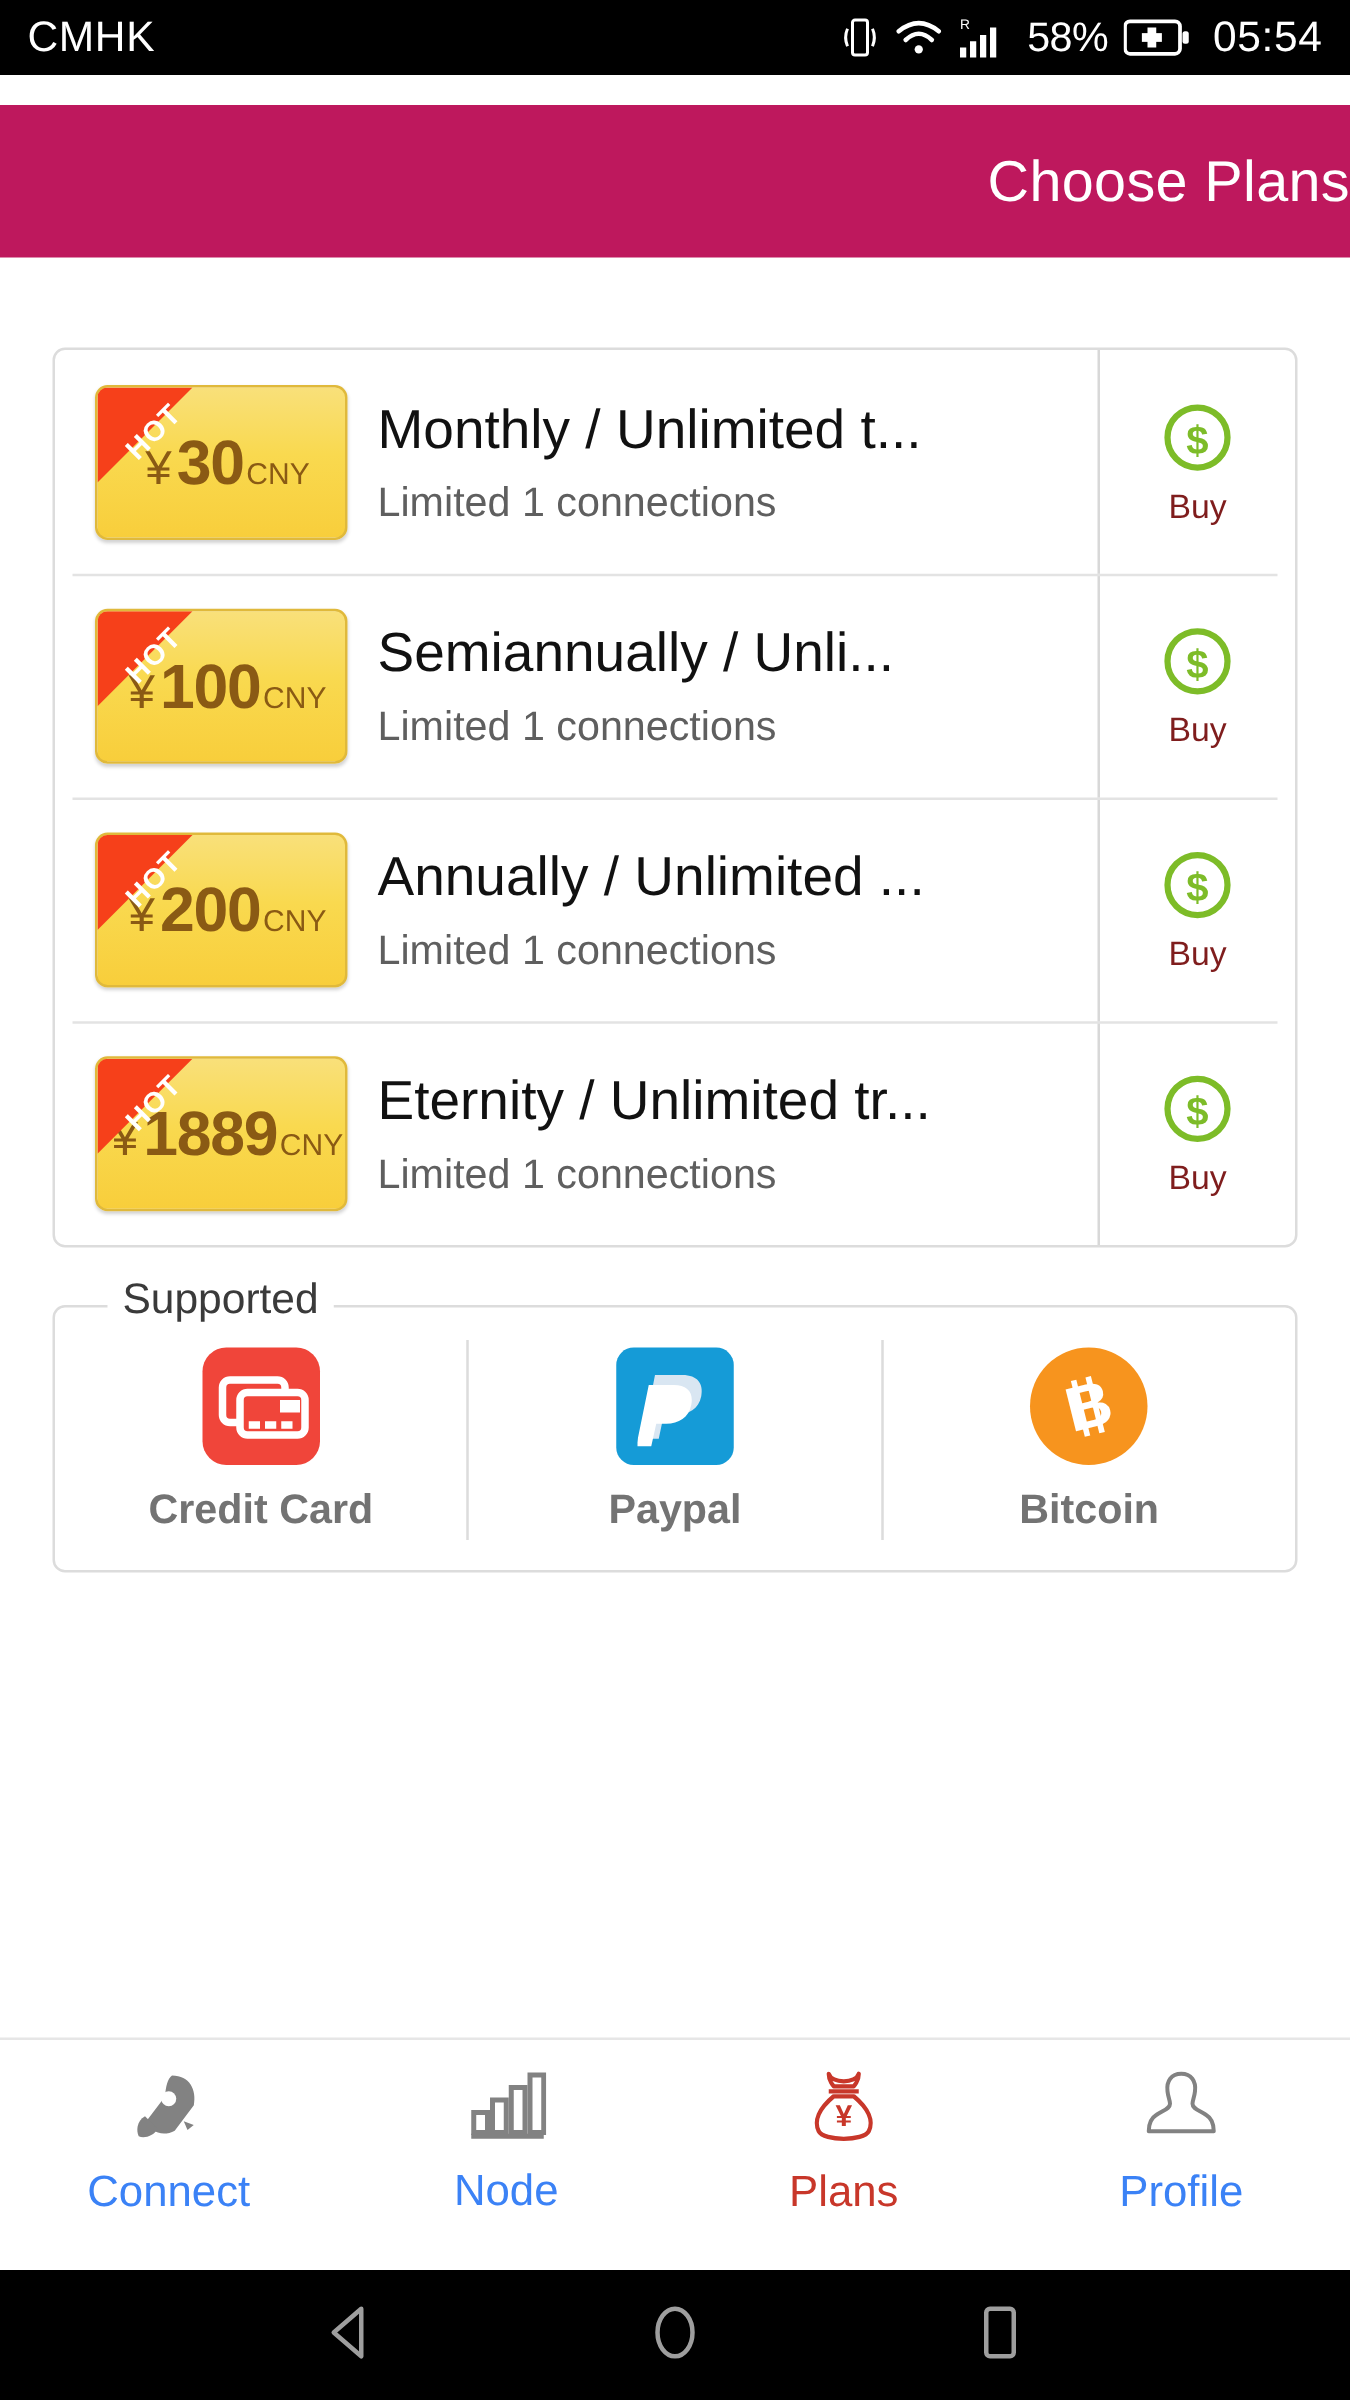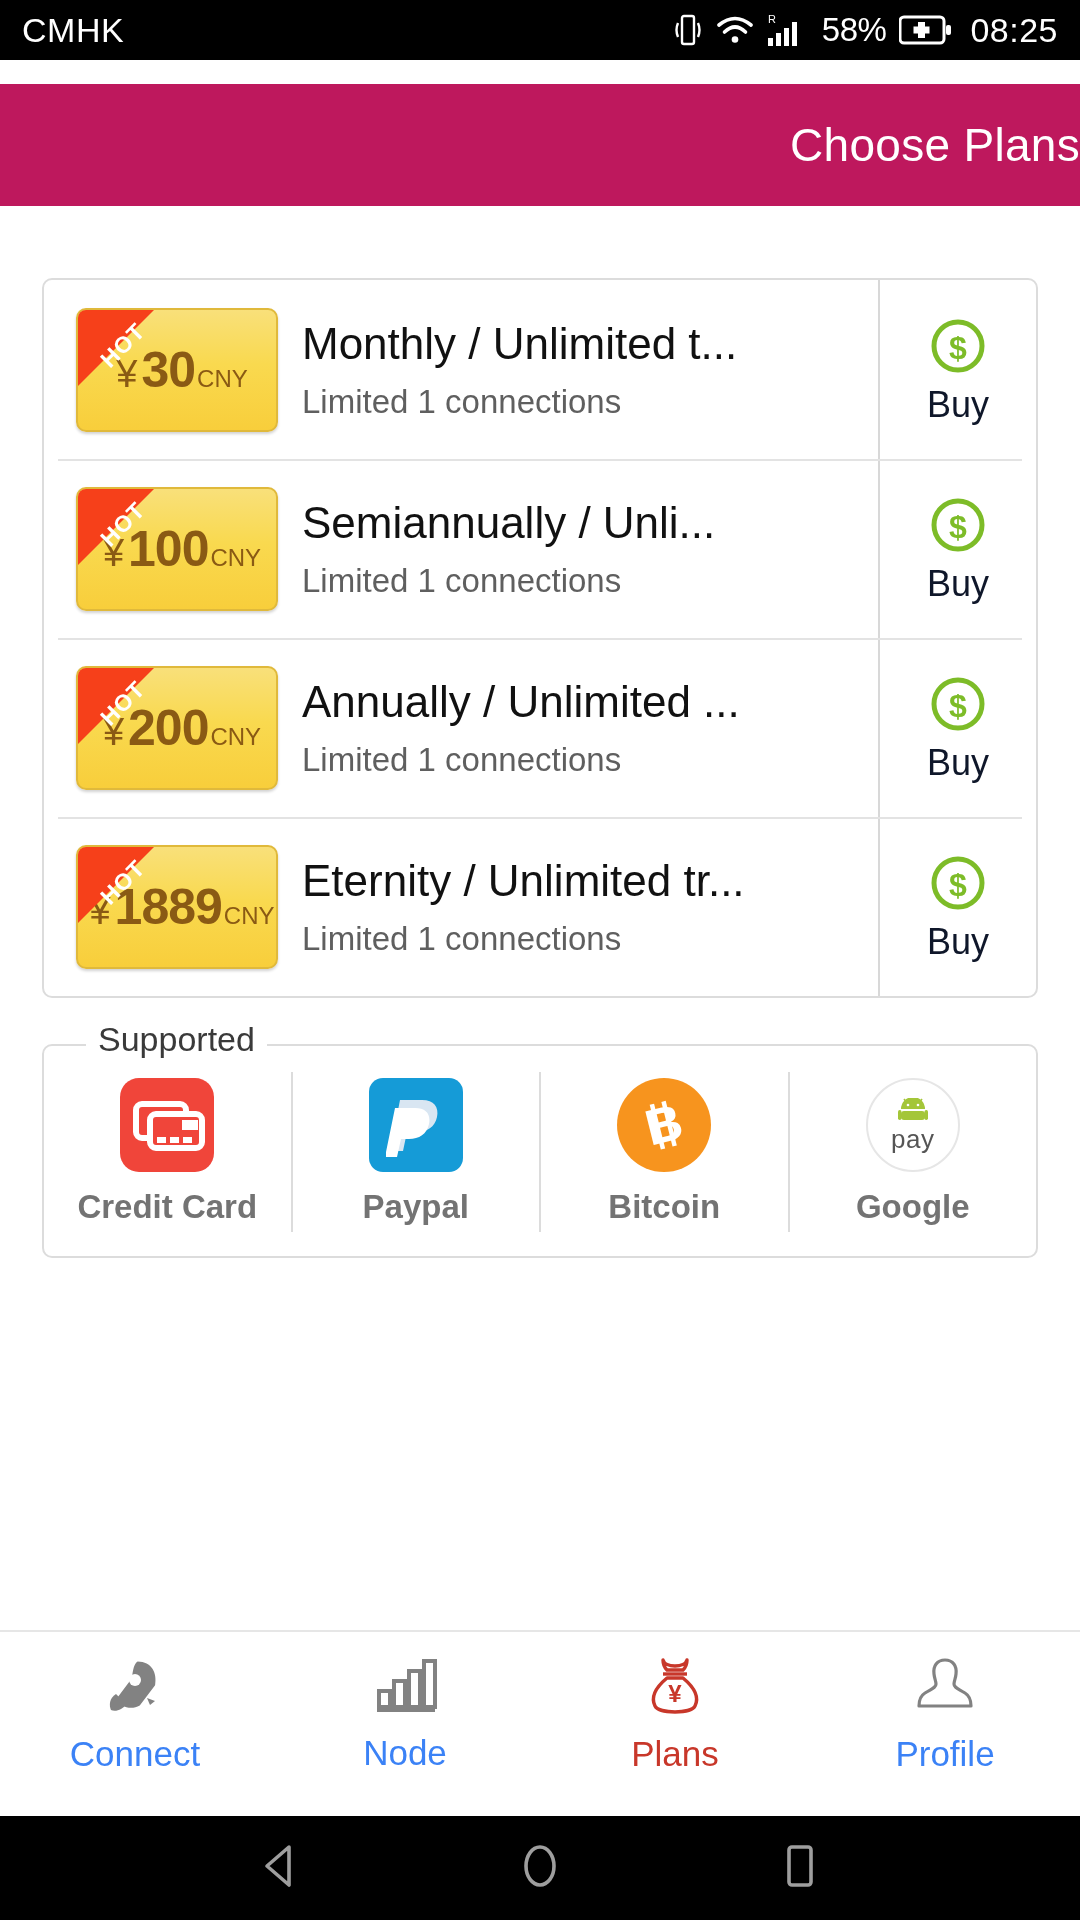--- a/index.html
+++ b/index.html
@@ -81,21 +81,21 @@
   }
   .plan-sub { font-size: 33px; color: #5f5f5f; margin-top: 12px; }
 
   
   .buy-col {
     flex: 0 0 158px; align-self: stretch;
     display: flex; flex-direction: column; align-items: center; justify-content: center;
     border-left: 2px solid #d8d8d8;
     gap: 8px;
   }
-  .buy-label { color: #0f172a; font-size: 36px; line-height: 1; }
+  .buy-label { color: #7f1d1d; font-size: 27px; line-height: 1; }
 
   
   .supported-wrap { margin-top: 46px; position: relative; }
   .supported-box {
     border: 2px solid #dcdcdc; border-radius: 10px;
     padding: 26px 0 24px 0;
     display: flex; align-items: stretch;
   }
   .supported-legend {
     position: absolute; top: -22px; left: 44px;
@@ -168,21 +168,21 @@
       </span>
       <span class="sb-batt-pct">58%</span>
       <span class="sb-icon">
         <svg width="54" height="32" viewBox="0 0 54 32">
           <rect x="1" y="3" width="44" height="26" rx="4" fill="none" stroke="#fff" stroke-width="3"></rect>
           <rect x="47" y="11" width="5" height="10" rx="2" fill="#fff"></rect>
           <rect x="19" y="8" width="7" height="16" fill="#fff"></rect>
           <rect x="14.5" y="12.5" width="16" height="7" fill="#fff"></rect>
         </svg>
       </span>
-      <span class="sb-clock">08:25</span>
+      <span class="sb-clock">05:54</span>
     </div>
   </div>
 
   <div class="appbar">
     <span class="appbar-title">Choose Plans</span>
   </div>
 
   <div class="content">
 
     <div class="plans-card">
@@ -329,38 +329,20 @@
                   <text x="35" y="52" font-size="50" font-weight="bold" fill="#fff" text-anchor="middle" font-family="Liberation Sans, sans-serif">B</text>
                   <rect x="26" y="12" width="4.5" height="46" fill="#fff"></rect>
                   <rect x="38" y="12" width="4.5" height="46" fill="#fff"></rect>
                 </g>
               </svg>
             </div>
           </div>
           <span class="pay-label">Bitcoin</span>
         </div>
 
-        <div class="pay-item">
-          <div class="pay-icon">
-            <div class="icon-gpay">
-              <svg width="30" height="26" viewBox="0 0 30 26">
-                <path d="M3 11 a12 12 0 0 1 24 0 z" fill="#A4C639"></path>
-                <rect x="3" y="13" width="24" height="9" rx="3" fill="#A4C639"></rect>
-                <rect x="0" y="12" width="3.5" height="10" rx="1.7" fill="#A4C639"></rect>
-                <rect x="26.5" y="12" width="3.5" height="10" rx="1.7" fill="#A4C639"></rect>
-                <line x1="6" y1="1" x2="9" y2="5" stroke="#A4C639" stroke-width="1.6"></line>
-                <line x1="24" y1="1" x2="21" y2="5" stroke="#A4C639" stroke-width="1.6"></line>
-                <circle cx="10" cy="7" r="1.3" fill="#fff"></circle>
-                <circle cx="20" cy="7" r="1.3" fill="#fff"></circle>
-              </svg>
-              <span style="font-size:26px;color:#555;letter-spacing:0.5px;line-height:1;">pay</span>
-            </div>
-          </div>
-          <span class="pay-label">Google</span>
-        </div>
 
       </div>
     </div>
 
   </div>
 
   <div class="tabbar">
 
     <div class="tab">
       <span>

